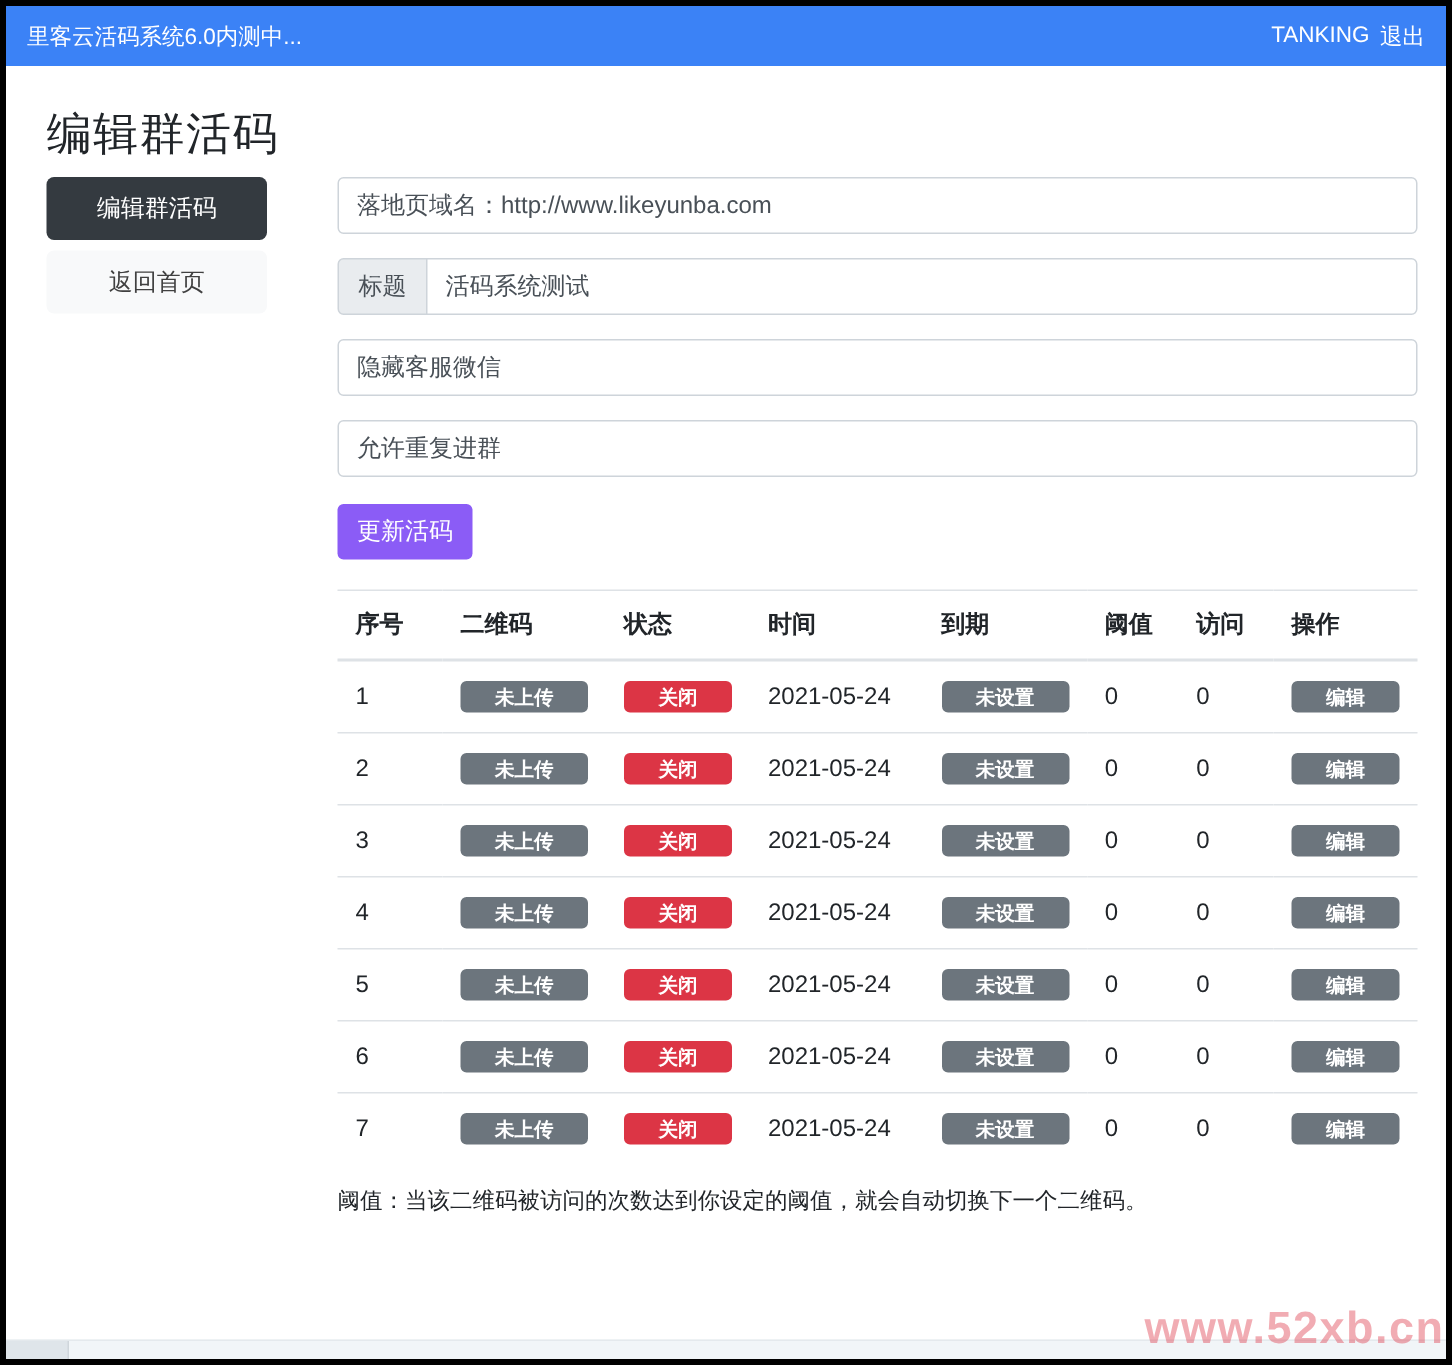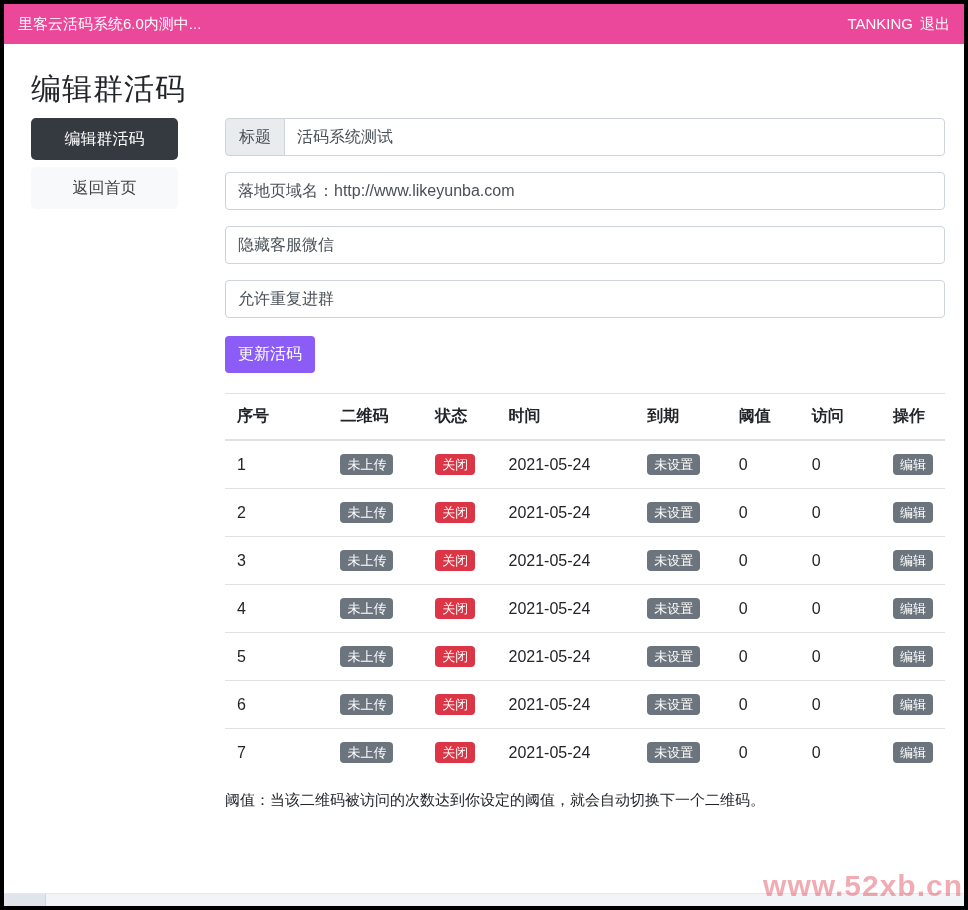--- a/index.html
+++ b/index.html
@@ -13,21 +13,21 @@
   }
   .page {
     position: absolute;
     top: 4px; left: 4px; right: 4px; bottom: 4px;
     background: #fff;
     overflow: hidden;
   }
   
   .navbar {
     height: 40px;
-    background: #ec4899;
+    background: #3b82f6;
     color: #fff;
     display: flex;
     align-items: center;
     justify-content: space-between;
     padding: 0 14px;
     font-size: 15px;
   }
   .navbar .brand { color: #fff; font-weight: 400; }
   .navbar .nav-right { display: flex; gap: 7px; }
   .navbar .nav-link { color: #fff; cursor: pointer; }
@@ -130,23 +130,23 @@
   }
   .data-table td {
     padding: 13px 12px;
     border-top: 1px solid #dee2e6;
     vertical-align: middle;
     white-space: nowrap;
   }
   .data-table tbody tr:first-child td { border-top: none; }
   .badge {
     display: inline-block;
-    padding: 4px 7px;
+    padding: 4px 23px;
     font-size: 13px;
-    font-weight: 400;
+    font-weight: 700;
     line-height: 1;
     color: #fff;
     border-radius: 4px;
     text-decoration: none;
   }
   .badge-secondary { background: #6c757d; }
   .badge-danger   { background: #dc3545; }
   a.badge { cursor: pointer; }
   
   .footer-note {
@@ -198,27 +198,27 @@
 
     <div class="layout">
 
       <div class="sidebar">
         <div class="side-btn active">编辑群活码</div>
         <div class="side-btn plain">返回首页</div>
       </div>
 
       <div class="form-col">
 
+        <div class="form-row">
+          <input class="form-control" type="text" value="落地页域名：http://www.likeyunba.com" style="">
+        </div>
+
         <div class="form-row input-group">
           <span class="prepend">标题</span>
           <input class="form-control" type="text" value="活码系统测试" style="">
-        </div>
-
-        <div class="form-row">
-          <input class="form-control" type="text" value="落地页域名：http://www.likeyunba.com" style="">
         </div>
 
         <div class="form-row">
           <input class="form-control" type="text" value="隐藏客服微信" style="">
         </div>
 
         <div class="form-row">
           <input class="form-control" type="text" value="允许重复进群" style="">
         </div>
 

